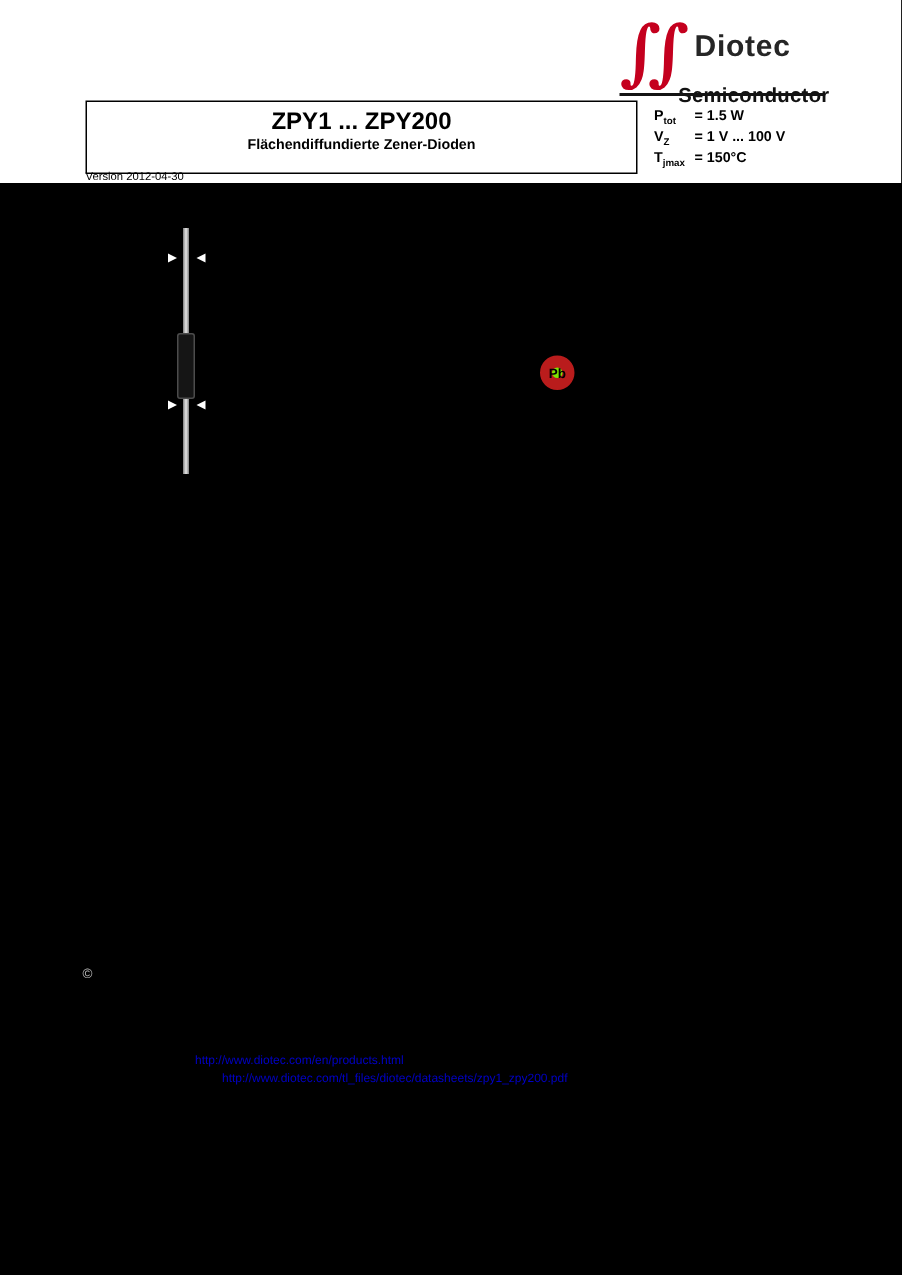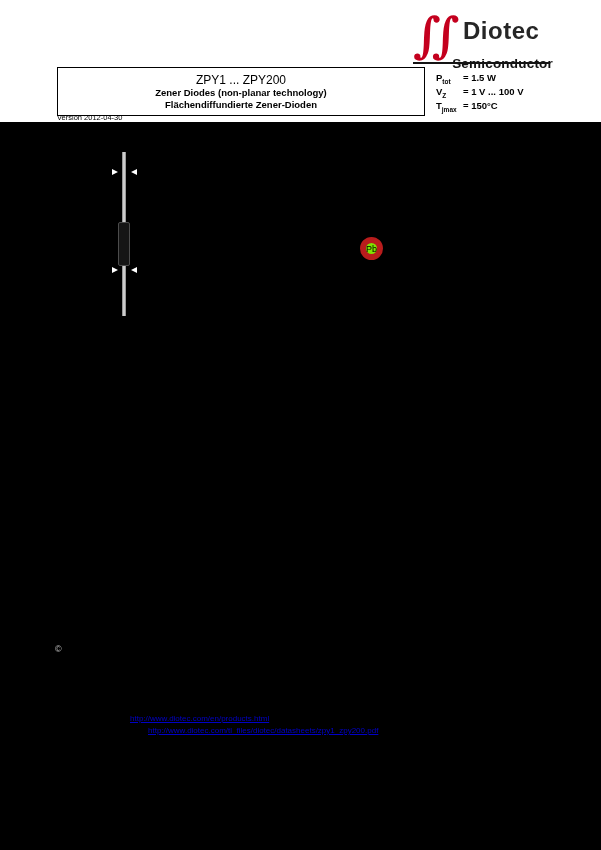--- a/index.html
+++ b/index.html
@@ -13,36 +13,36 @@
     background:#ffffff;
   }
   
   .logo { position:absolute; left:413px; top:10px; width:140px; }
   .logo-row { display:flex; align-items:flex-start; }
   .logo-glyph {
     font-family:"DejaVu Serif", serif; font-style:italic; font-weight:bold;
     color:#c4001e; font-size:48px; line-height:50px; margin-right:2px;
   }
   .logo-brand {
-    font-size:24px; font-weight:bold; color:#262626; letter-spacing:0.5px;
+    font-size:20px; font-weight:bold; color:#262626; letter-spacing:0.5px;
     line-height:30px; margin-top:6px;text-align:right;
   }
   .logo-sub {
     font-size:13.5px; font-weight:bold; color:#111; letter-spacing:0.2px;
     margin-top:-4px; text-align:right;
   }
   .logo-underline {
     position:absolute; left:413px; top:62px; width:136px; height:2px; background:#141414;
   }
   
   .header-box {
     position:absolute; left:57px; top:67px; width:366px; height:47px;
     border:1px solid #000; background:#fff; text-align:center; color:#000;
   }
-  .hb-title { font-size:12px; font-weight:normal; margin-top:5px; }
+  .hb-title { font-size:16px; font-weight:bold; margin-top:5px; }
   .hb-sub   { font-size:9.5px; font-weight:bold; line-height:11.5px; }
   
   .params { position:absolute; left:436px; top:72px; color:#000; }
   .param-row { display:flex; height:14px; font-size:9.5px; font-weight:bold; }
   .param-sym { width:27px; }
   .param-sym sub { font-size:6.5px; }
   .version {
     position:absolute; left:57px; top:113px; font-size:7.5px; color:#000;
   }
   
@@ -56,31 +56,31 @@
     position:absolute; left:118px; top:222px; width:12px; height:44px;
     background:#151515; border:1px solid #4c4c4c; border-radius:2px;
     box-sizing:border-box;
   }
   .arr { position:absolute; width:0; height:0; border-style:solid; }
   .arr-r { border-width:3px 0 3px 6px; border-color:transparent transparent transparent #fff; }
   .arr-l { border-width:3px 6px 3px 0; border-color:transparent #fff transparent transparent; }
   
   .pb-badge {
     position:absolute; left:360px; top:237px; width:23px; height:23px;
-    border-radius:50%; background:#7fe400; border:6px solid #b91c1c;
-    color:#000; font-size:9px; font-weight:normal;
+    border-radius:50%; background:#7fe400; border:8px solid #b91c1c;
+    color:#000; font-size:9px; font-weight:bold;
     display:flex; align-items:center; justify-content:center; box-sizing:border-box;
   }
   
   .stray-mark {
     position:absolute; left:55px; top:644px; color:#c0c0c0; font-size:9px;
   }
   .doc-link {
     position:absolute; color:#0000c8; font-size:8px; line-height:10px;
-    text-decoration:underline; cursor:pointer; white-space:nowrap;margin-top:12px;
+    cursor:pointer; white-space:nowrap;
   }
   .doc-link-1 { left:130px; top:702px; }
   .doc-link-2 { left:148px; top:714px;text-align:right; }
 </style>
 </head>
 <body>
 
 <div class="page">
 
   <div class="top-band"></div>
@@ -89,21 +89,20 @@
     <div class="logo-row">
       <span class="logo-glyph">∬</span>
       <span class="logo-brand">Diotec</span>
     </div>
     <div class="logo-sub">Semiconductor</div>
   </div>
   <div class="logo-underline"></div>
 
   <div class="header-box">
     <div class="hb-title">ZPY1 ... ZPY200</div>
-    <div class="hb-sub">Zener Diodes (non-planar technology)</div>
     <div class="hb-sub">Flächendiffundierte Zener-Dioden</div>
   </div>
 
   <div class="params">
     <div class="param-row">
       <span class="param-sym"><span>P</span><sub>tot</sub></span>
       <span class="param-val">= 1.5 W</span>
     </div>
     <div class="param-row">
       <span class="param-sym"><span>V</span><sub>Z</sub></span>

